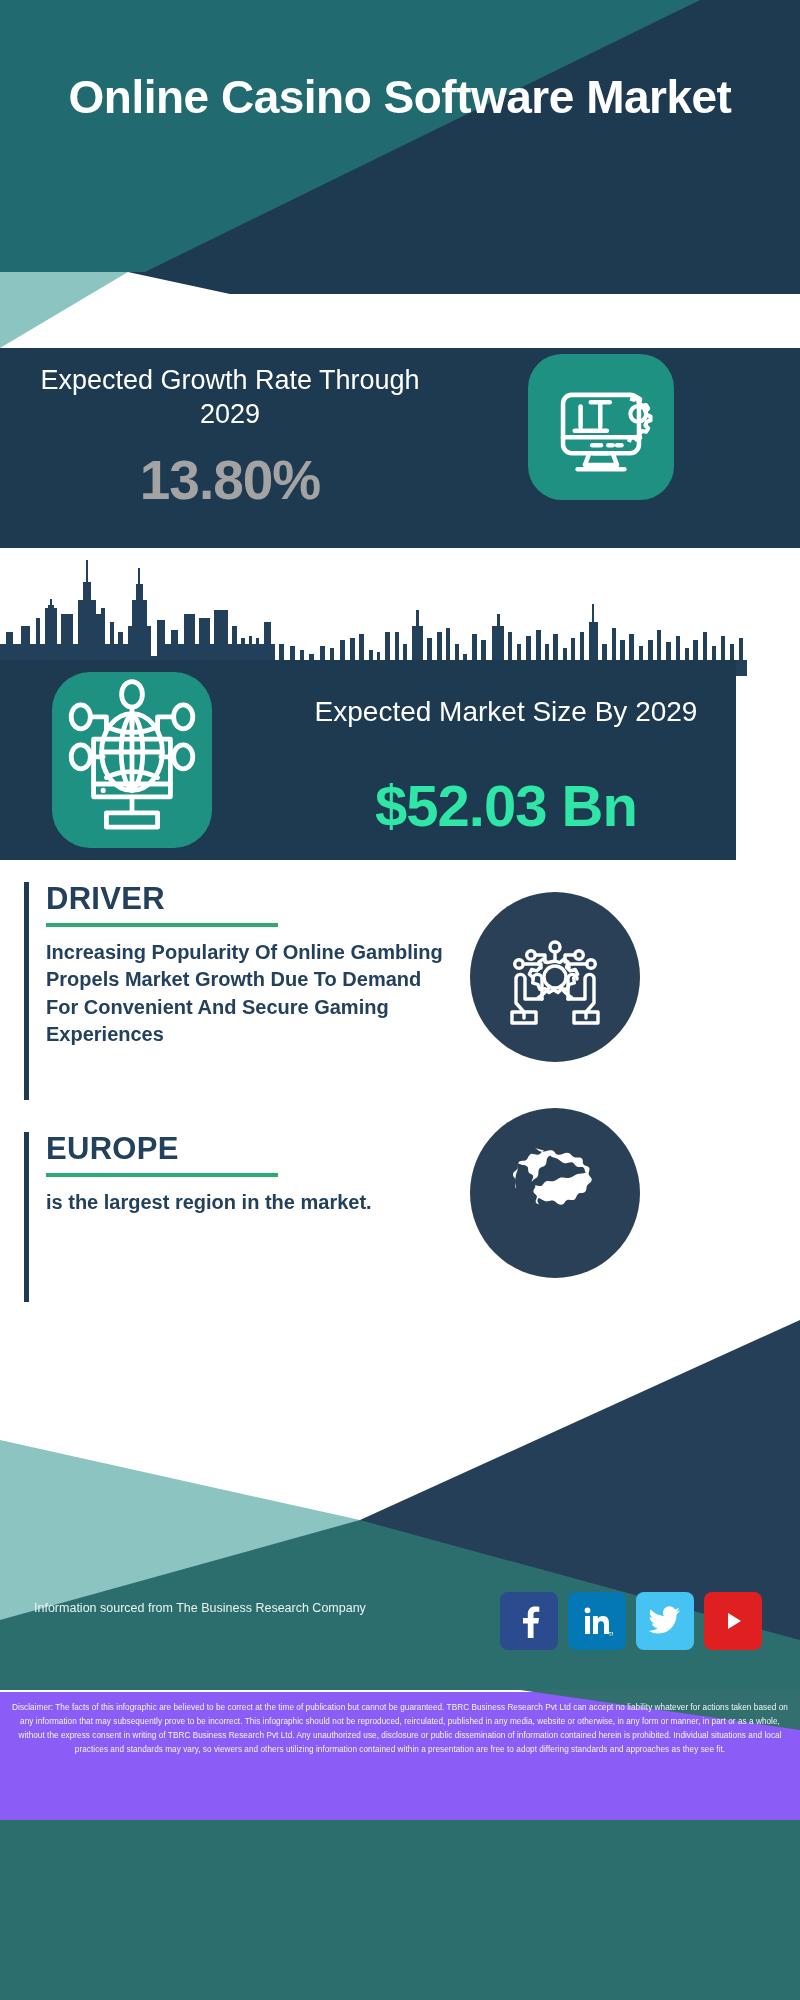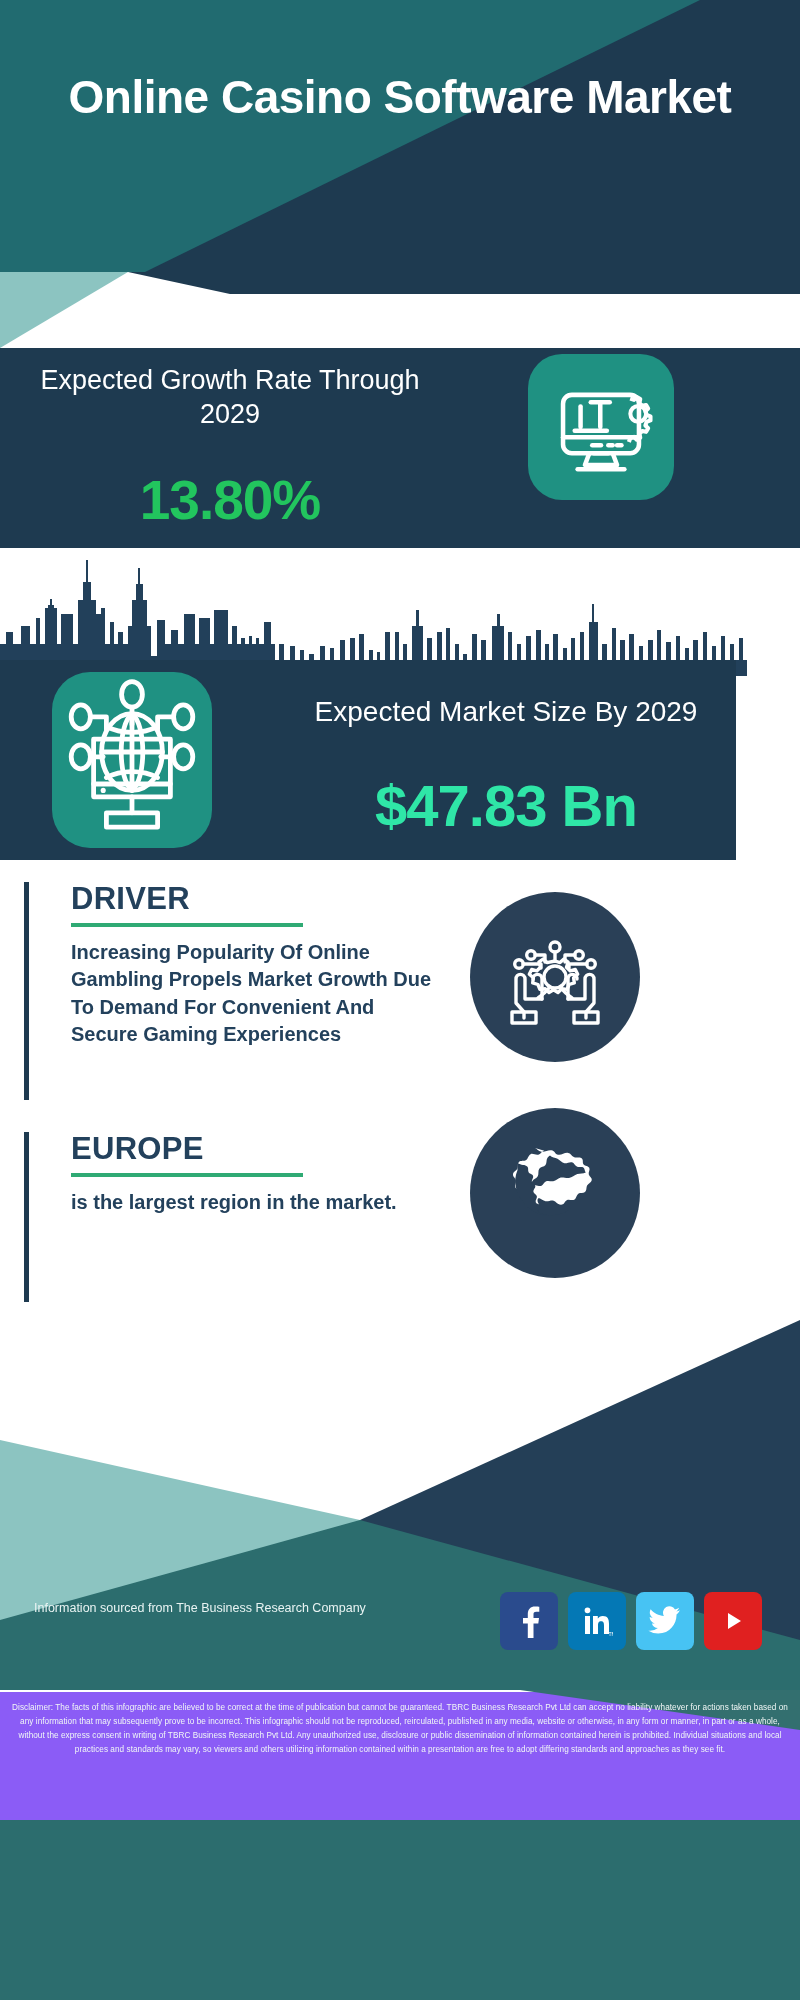--- a/index.html
+++ b/index.html
@@ -47,22 +47,22 @@
   .growth {
     position:absolute; left:0; top:348px; width:800px; height:200px;
     background:#1e3a50;
   }
   .growth-label {
     position:absolute; left:30px; top:16px; width:400px;
     text-align:center; color:#ffffff;
     font-size:27px; line-height:1.25; font-weight:400;
   }
   .growth-value {
-    position:absolute; left:30px; top:120px; width:400px;
-    text-align:center; color:#22c55e;
+    position:absolute; left:30px; top:100px; width:400px;
+    text-align:center; color:#a3a3a3;
     font-size:55px; font-weight:700; letter-spacing:-1px;
   }
   .icon-tile {
     position:absolute; background:#1f9182;
     border-radius:34px;
   }
   .tile-it { left:528px; top:354px; width:146px; height:146px; }
 
   
   .skyline-wrap {
@@ -90,21 +90,21 @@
   
   .insights {
     position:absolute; left:0; top:860px; width:800px; height:460px;
     background:#ffffff;
   }
   .card { position:absolute; left:24px; width:420px; }
   .card .rule-left {
     position:absolute; left:0; top:0; width:5px; height:100%;
     background:#1e3a50;
   }
-  .card-inner { padding-left:22px;margin-left:25px; }
+  .card-inner { padding-left:22px; }
   .card-title {
     color:#23415c; font-size:31px; font-weight:700; letter-spacing:0.3px;
     line-height:1.1;
   }
   .card-underline {
     width:232px; height:4px; background:#2faa74; margin:7px 0 12px 0;
   }
   .card-body {
     color:#23415c; font-size:20px; font-weight:700; line-height:1.37;
   }
@@ -222,21 +222,21 @@
 </div>
 
 <div class="skyline-wrap">
   <svg viewBox="0 0 800 128" preserveAspectRatio="none">
     <path fill="#22405a" d="M0 128V96h6V84h7v12h8V78h9v18h6V70h4v26h5V60h3v-3h2v-6h2v6h2v3h3v36h4V66h12v30h5V52h5V34h3V12h2v22h3v18h5v14h5V60h4v36h5V74h4v22h4V84h5v12h5V78h4V52h4V36h2V20h2v16h3v16h4v26h4v30h6V72h8v24h6V82h7v14h6V66h11v30h4V70h11v26h4V62h14v34h4V78h5v18h4V90h4v6h4v-8h3v8h4v-6h3v6h5V74h7v22h4v16h4v-16h5v16h6V98h5v14h5v-10h4v10h5v-6h5v6h6v-14h5v14h5v-12h4v12h6V92h5v20h5V90h5v22h4V86h5v26h5v-10h4v10h4v-8h3v8h5V84h5v28h5V84h4v28h4V96h4v16h5V78h4V62h3v16h4v34h4V90h5v22h5V84h5v28h4V80h4v32h5V96h4v16h4v-6h4v6h5V86h5v26h4V92h5v20h6V78h5V66h3v12h4v34h4V84h4v28h5V96h4v16h5V88h5v24h5V82h5v30h4V96h4v16h4V86h5v26h5V100h4v12h4V90h4v22h5V84h4v28h5V74h3V56h2v18h4v38h4V96h5v16h5V80h4v32h4V92h5v20h4V86h5v26h5V98h4v14h5V92h5v20h4V82h4v30h5V94h5v18h5V88h4v24h5V100h4v12h4V92h5v20h5V84h4v28h5V98h4v14h5V88h4v24h5V96h4v16h5V90h4v22h4v16H0z"></path>
   </svg>
 </div>
 
 <div class="market">
   <div class="market-label">Expected Market Size By 2029</div>
-  <div class="market-value">$47.83 Bn</div>
+  <div class="market-value">$52.03 Bn</div>
 </div>
 
 <div class="icon-tile tile-globe">
   <svg viewBox="0 0 100 110" width="160" height="176" aria-hidden="true">
     <g fill="none" stroke="#ffffff" stroke-width="3" stroke-linecap="round" stroke-linejoin="round">
 
       <ellipse cx="50" cy="14" rx="6.5" ry="8"></ellipse>
       <ellipse cx="18" cy="28" rx="6" ry="7.5"></ellipse>
       <ellipse cx="82" cy="28" rx="6" ry="7.5"></ellipse>
       <ellipse cx="18" cy="53" rx="6" ry="7.5"></ellipse>

